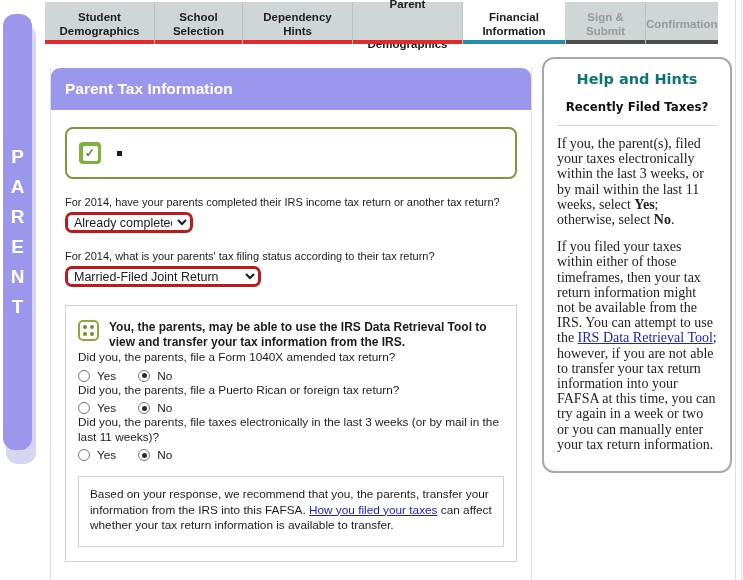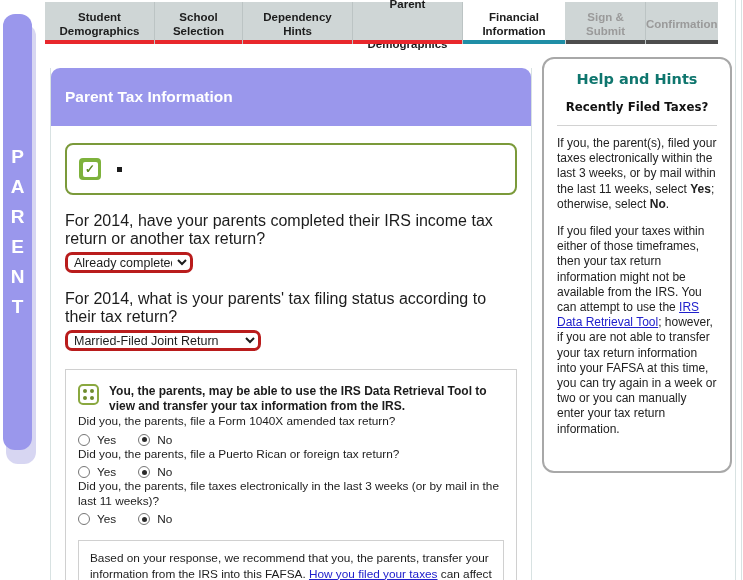--- a/index.html
+++ b/index.html
@@ -97,21 +97,21 @@
   
   .main-card {
     position: absolute;
     left: 50px; top: 68px;
     width: 482px; height: 512px;
     background: #ffffff;
     border-left: 1px solid #d8e2e2;
     border-right: 1px solid #d8e2e2;
   }
   .card-header {
-    height: 58px;
+    height: 42px;
     background: #9a97ec;
     border-radius: 9px 9px 0 0;
     display: flex;
     align-items: center;
     padding-left: 14px;
   }
   .card-header .title {
     color: #ffffff;
     font-size: 15.5px;
     font-weight: bold;
@@ -159,21 +159,21 @@
     flex: 0 0 auto;
   }
   .success-text {
     font-size: 12px;
     color: #1c1c1c;
   }
 
   
   .qblock { margin-top: 17px; }
   .qlabel {
-    font-size: 16px;
+    font-size: 11px;
     color: #1c1c1c;
     margin-bottom: 4px;
   }
   select.ddl {
     font-family: "Liberation Sans", sans-serif;
     font-size: 12.5px;
     color: #1c1c1c;
     background: #ffffff;
     border: 3px solid #b91c1c;
     border-radius: 7px;
@@ -299,24 +299,24 @@
     font-weight: bold;
     color: #111111;
     margin-top: 13px;
     font-family: "DejaVu Sans", sans-serif;
   }
   .help-divider {
     border-top: 1px solid #d2d2d2;
     margin: 11px 0 10px 0;
   }
   .help-body {
-    font-size: 12px;
+    font-size: 14px;
     color: #222222;
     line-height: 15.2px;
-    font-family: Liberation Sans, sans-serif;
+    font-family: Liberation Serif, serif;
   }
   .help-body p { margin: 0; }
   .help-body p + p { margin-top: 12px; }
   .help-body .b { font-weight: bold; }
   .help-body a { color: #2020cc; text-decoration: underline; }
 
   
   .edge-line {
     position: absolute;
     top: 0; bottom: 0;

